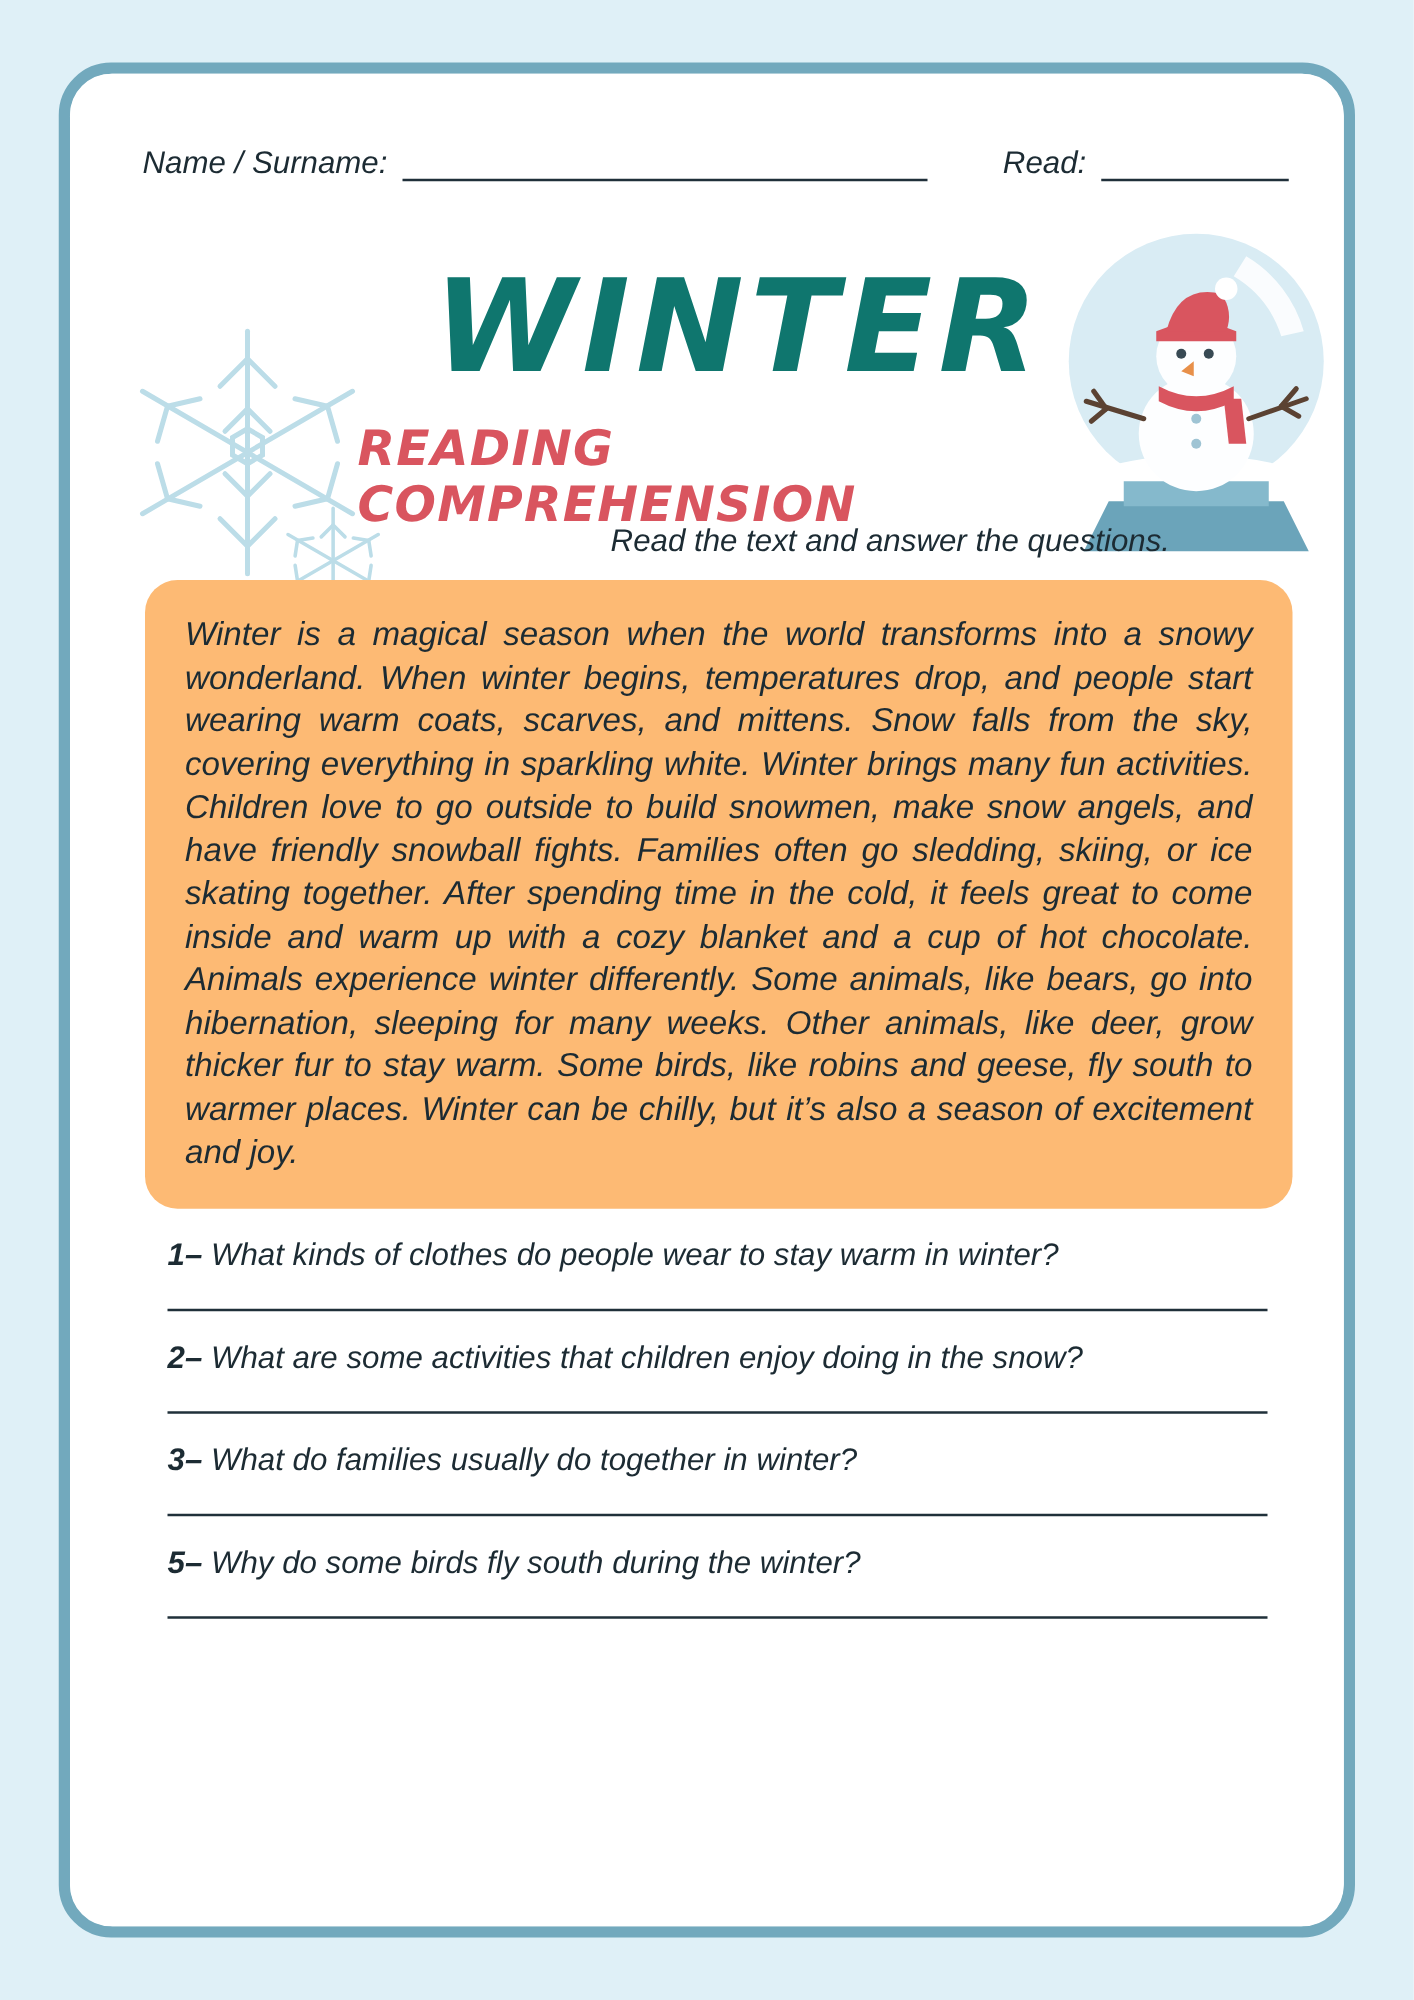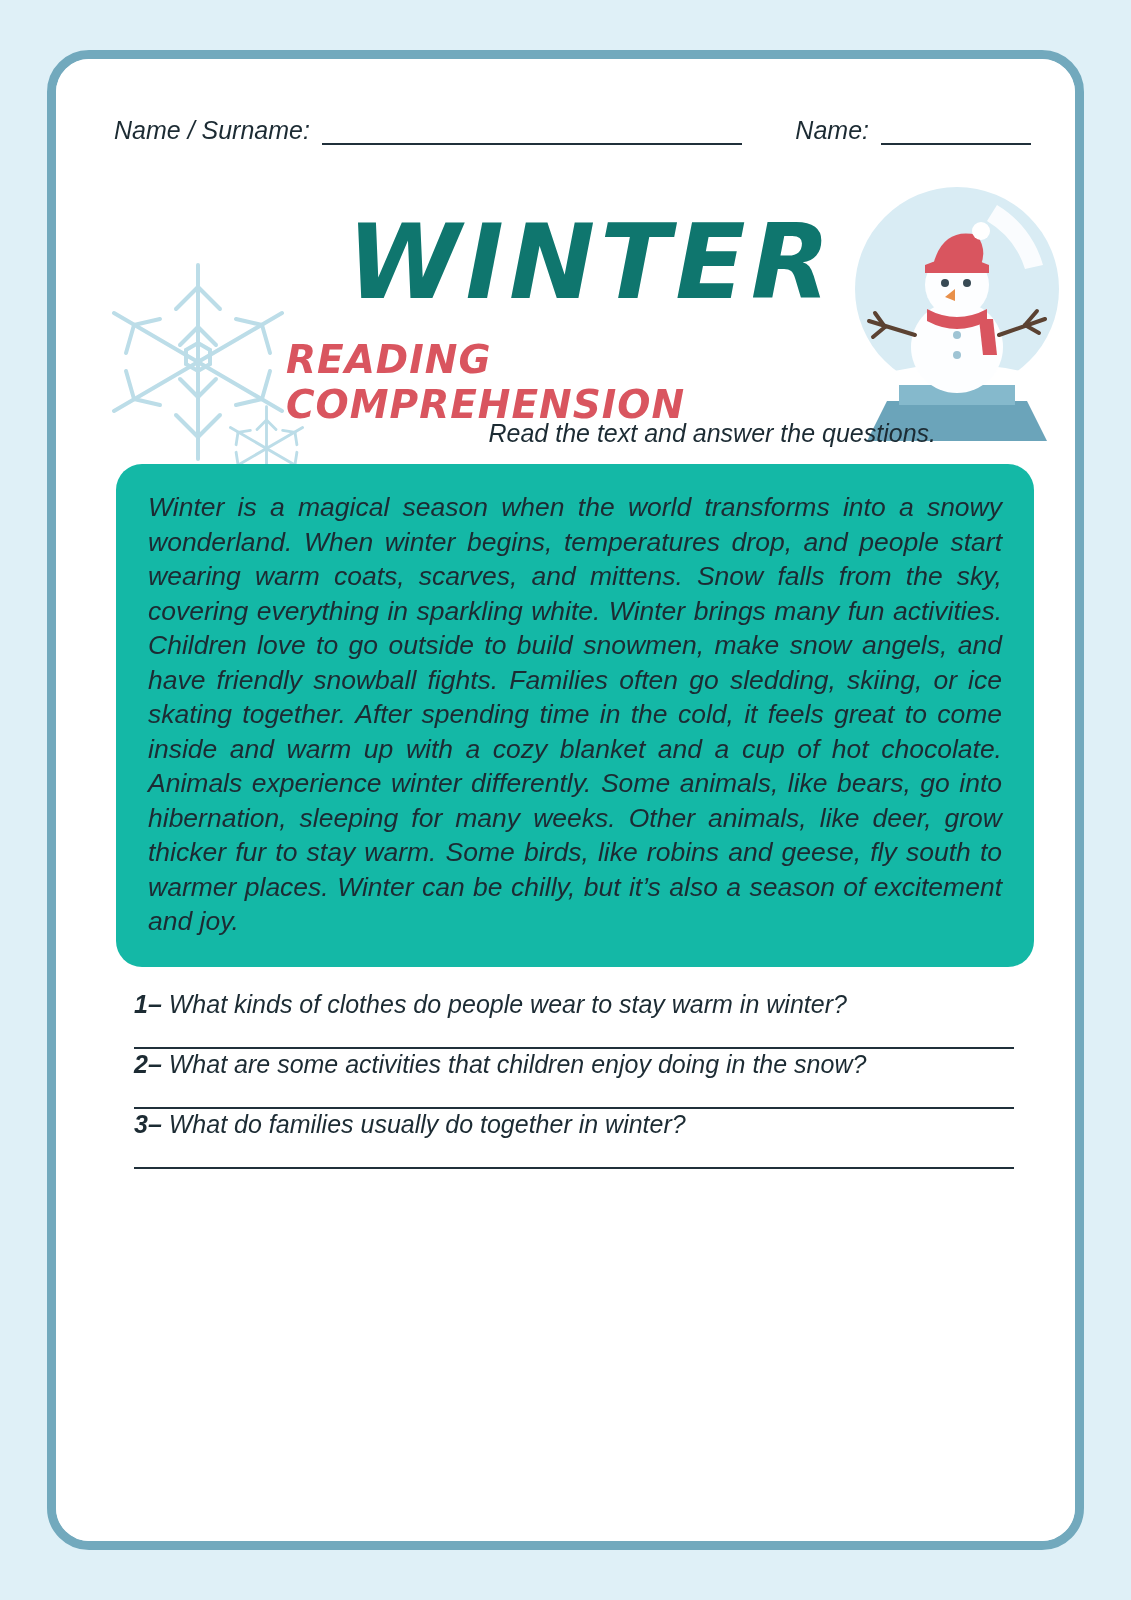--- a/index.html
+++ b/index.html
@@ -126,38 +126,39 @@
     width: 220px;
     height: 280px;
   }
 
   
   .passage {
     position: absolute;
     left: 60px;
     top: 405px;
     width: 918px;
-    background: #14b8a6;
+    background: #fdba74;
     border-radius: 26px;
     padding: 26px 32px 28px 32px;
     box-sizing: border-box;
     font-size: 26.5px;
     line-height: 34.5px;
     color: #1c2b33;
     text-align: justify;
   }
 
   
   .questions {
     position: absolute;
     left: 78px;
     top: 930px;
     width: 880px;
   }
   .qitem {
+    margin-bottom: 22px;
   }
   .qtext {
     font-size: 25px;
     color: #1c2b33;
     line-height: 30px;
   }
   .qnum {
     font-weight: bold;
   }
   .answer-line {
@@ -169,21 +170,21 @@
 </head>
 <body>
 
 <div class="page-frame">
   <div class="sheet">
 
     <div class="namerow">
       <span class="label">Name / Surname:</span>
       <span class="rule rule-name"></span>
       <span class="spacer"></span>
-      <span class="label">Name:</span>
+      <span class="label">Read:</span>
       <span class="rule rule-date"></span>
     </div>
 
     <div class="titleblock">
 
       <svg class="snowflake-big" viewBox="0 0 200 210">
         <g stroke="#bcdde8" stroke-width="4" fill="none" stroke-linecap="round">
           <line x1="100" y1="8" x2="100" y2="202"></line>
           <line x1="16" y1="56" x2="184" y2="154"></line>
           <line x1="16" y1="154" x2="184" y2="56"></line>
@@ -288,16 +289,23 @@
         </div>
         <div class="answer-line"></div>
       </div>
       <div class="qitem">
         <div class="qtext">
           <span class="qnum">3–</span>
           <span>What do families usually do together in winter?</span>
         </div>
         <div class="answer-line"></div>
       </div>
+      <div class="qitem">
+        <div class="qtext">
+          <span class="qnum">5–</span>
+          <span>Why do some birds fly south during the winter?</span>
+        </div>
+        <div class="answer-line"></div>
+      </div>
     </div>
 
   </div>
 </div>
 
 </body></html>

